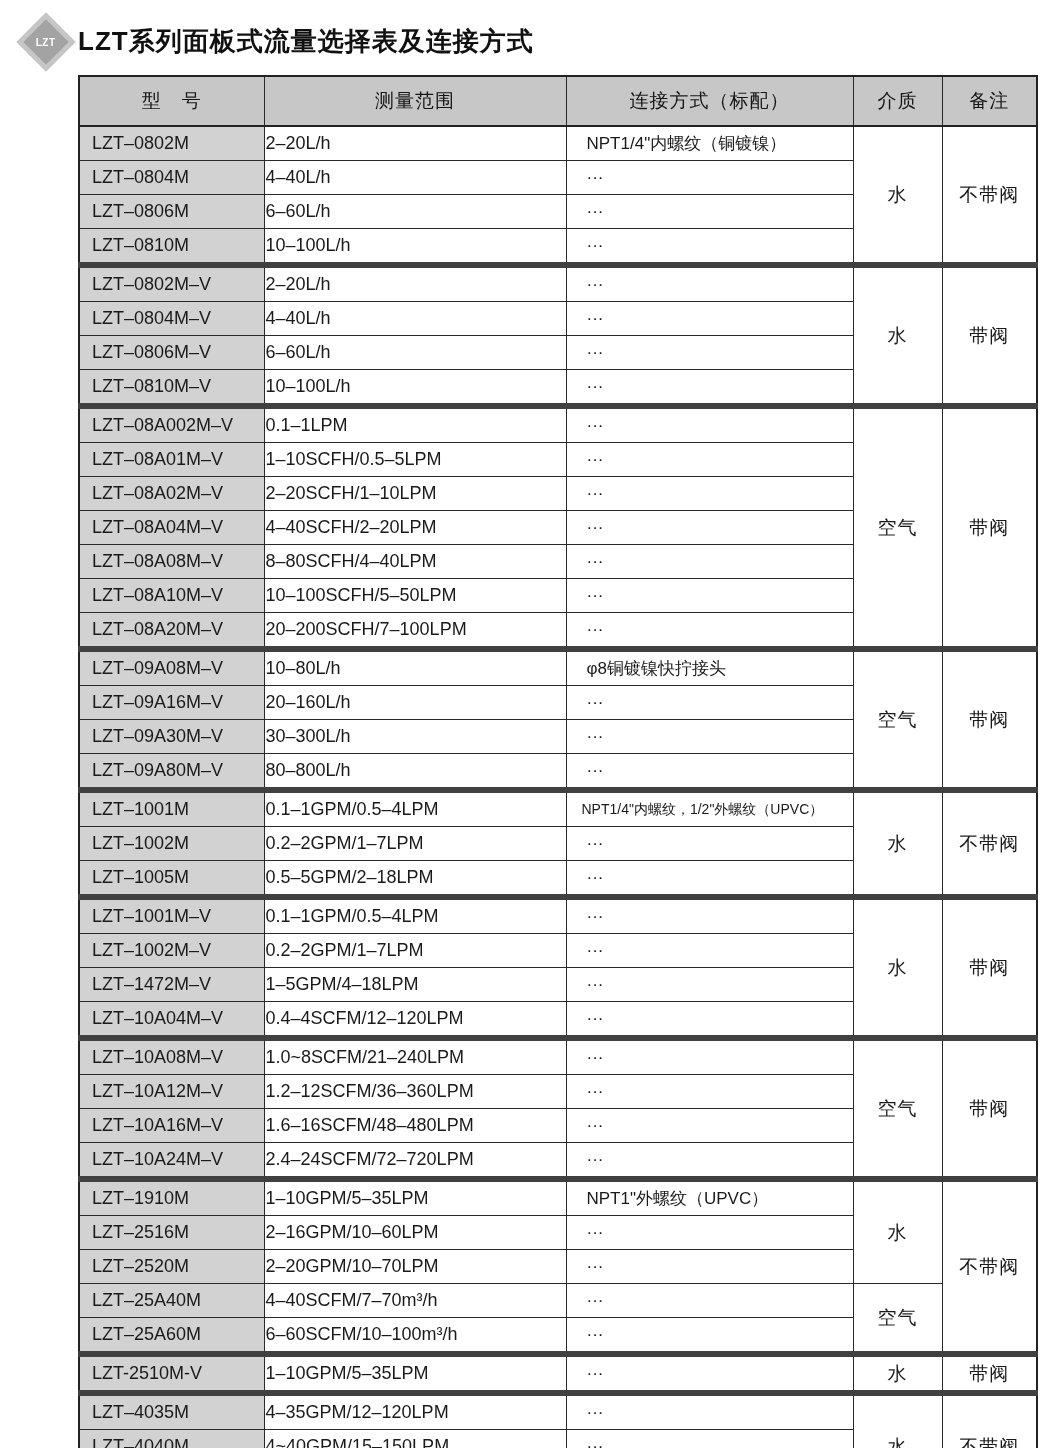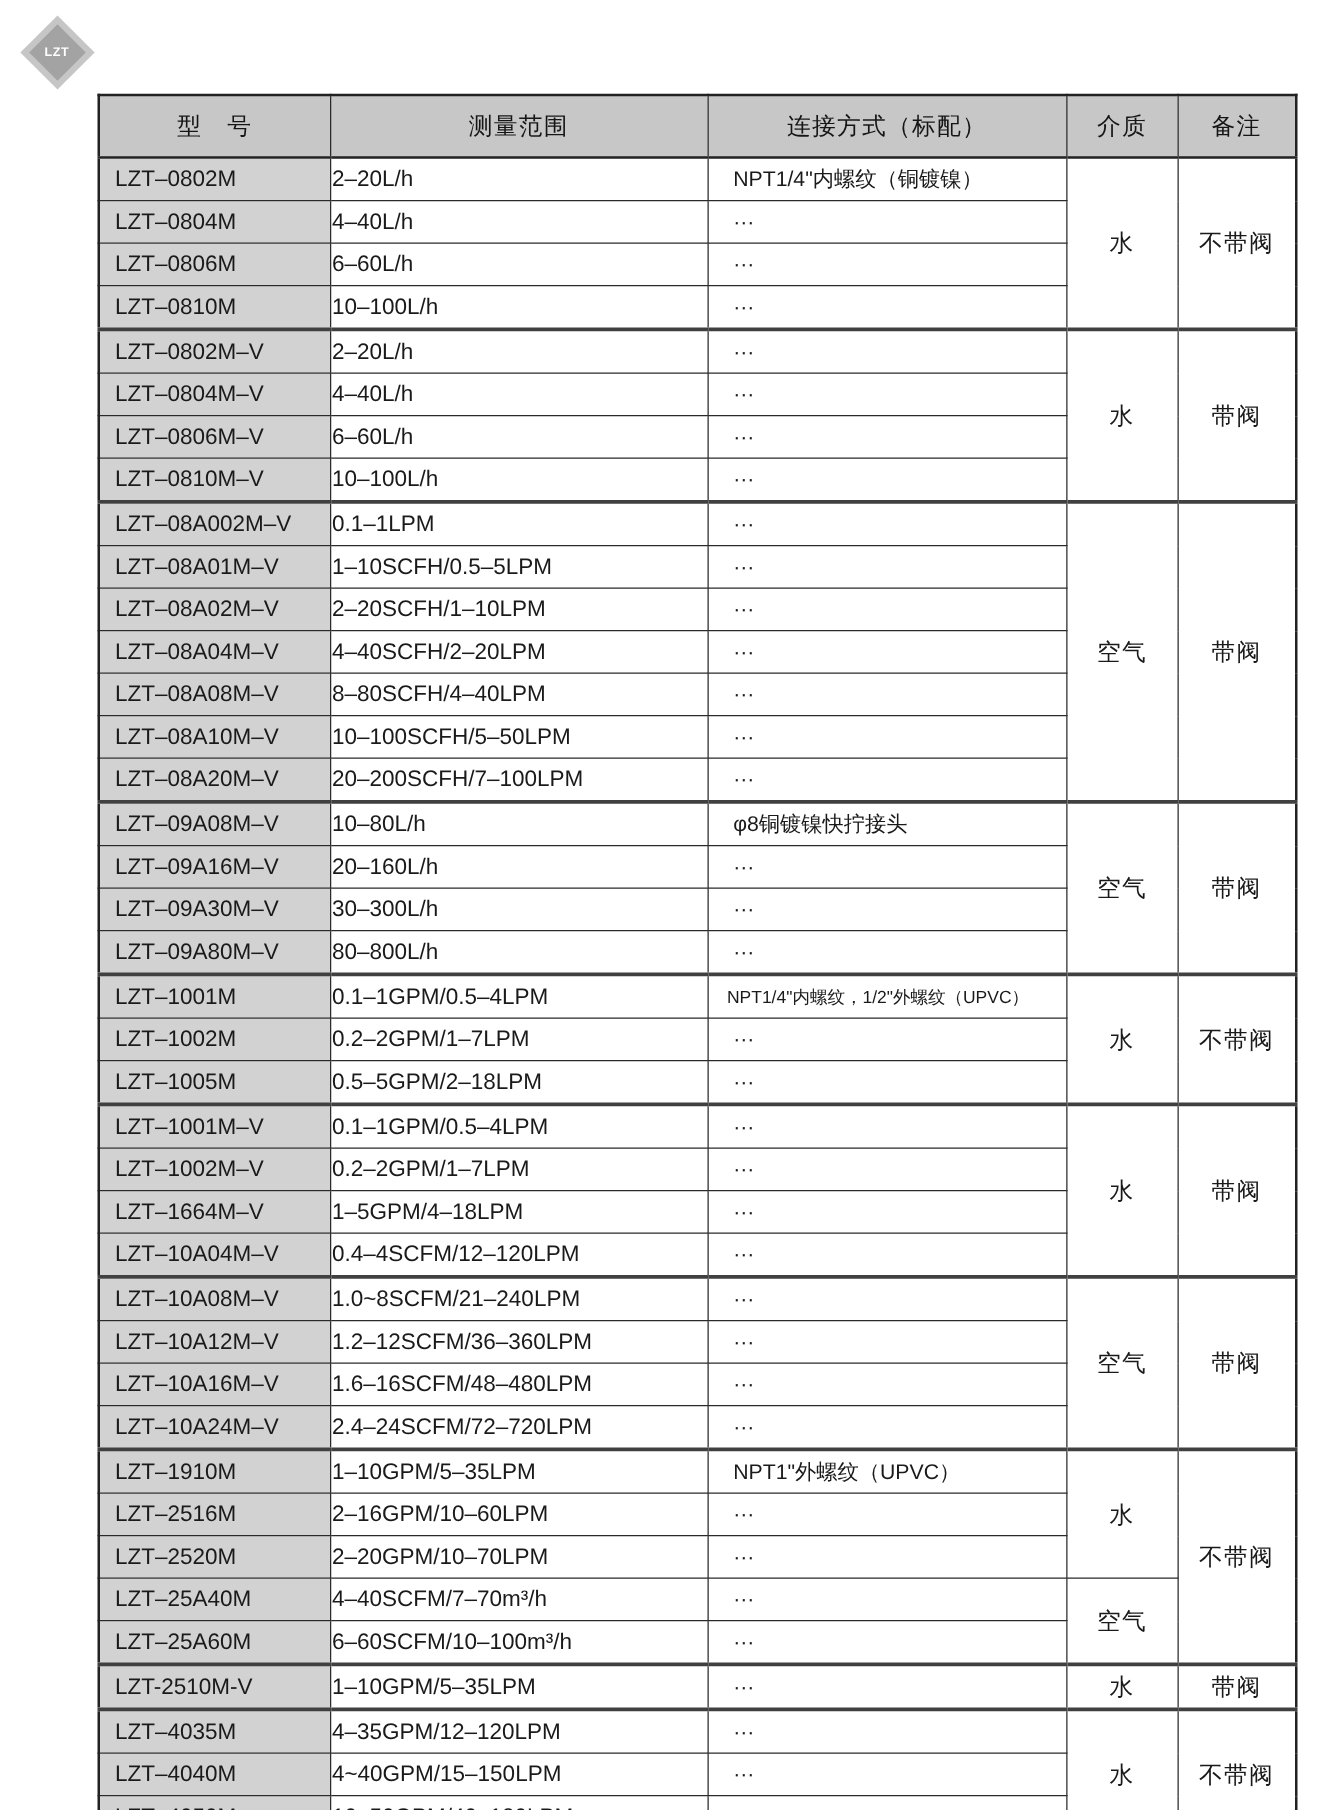--- a/index.html
+++ b/index.html
@@ -62,32 +62,33 @@
     vertical-align:middle;
     white-space:nowrap;overflow:hidden;
     color:#1a1a1a;
   }
   td.c-model{background:#d2d2d2;padding-left:12px;}
   td.c-range{}
   td.c-conn{padding-left:20px;font-size:17px;}
   td.c-conn.conn-small{font-size:14px;padding-left:15px;}
   td.c-medium,td.c-remark{text-align:center;font-size:19px;padding:0;letter-spacing:1px;}
 
-  tr.group-start td{border-top:3px solid #404040;}
+  tr.group-start td{border-top:6px solid #404040;}
 </style>
 </head>
 <body>
 
 <div class="header">
   <div class="badge">
     <div class="outer"></div>
     <div class="inner">
         <span>LZT</span>
       </div>
   </div>
+  <div class="page-title">LZT系列面板式流量选择表及连接方式</div>
 </div>
 
 <table class="spec">
   <colgroup>
       <col class="c1">
       <col class="c2">
       <col class="c3">
       <col class="c4">
       <col class="c5">
     </colgroup>
@@ -232,21 +233,21 @@
       <td class="c-conn">···</td>
       <td class="c-medium" rowspan="4">水</td>
       <td class="c-remark" rowspan="4">带阀</td>
     </tr>
     <tr>
       <td class="c-model">LZT–1002M–V</td>
       <td class="c-range">0.2–2GPM/1–7LPM</td>
       <td class="c-conn">···</td>
     </tr>
     <tr>
-      <td class="c-model">LZT–1664M–V</td>
+      <td class="c-model">LZT–1472M–V</td>
       <td class="c-range">1–5GPM/4–18LPM</td>
       <td class="c-conn">···</td>
     </tr>
     <tr>
       <td class="c-model">LZT–10A04M–V</td>
       <td class="c-range">0.4–4SCFM/12–120LPM</td>
       <td class="c-conn">···</td>
     </tr>
 
     <tr class="group-start">

